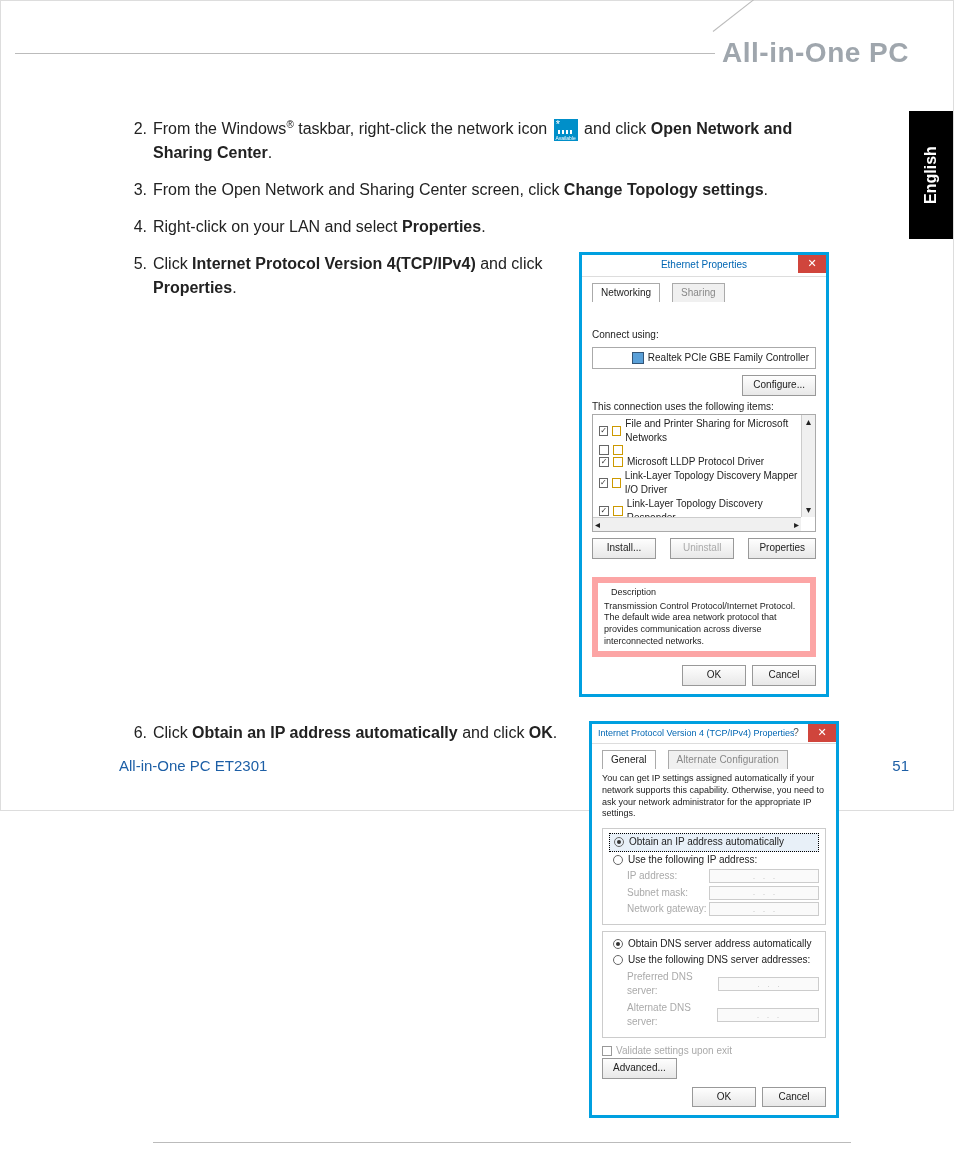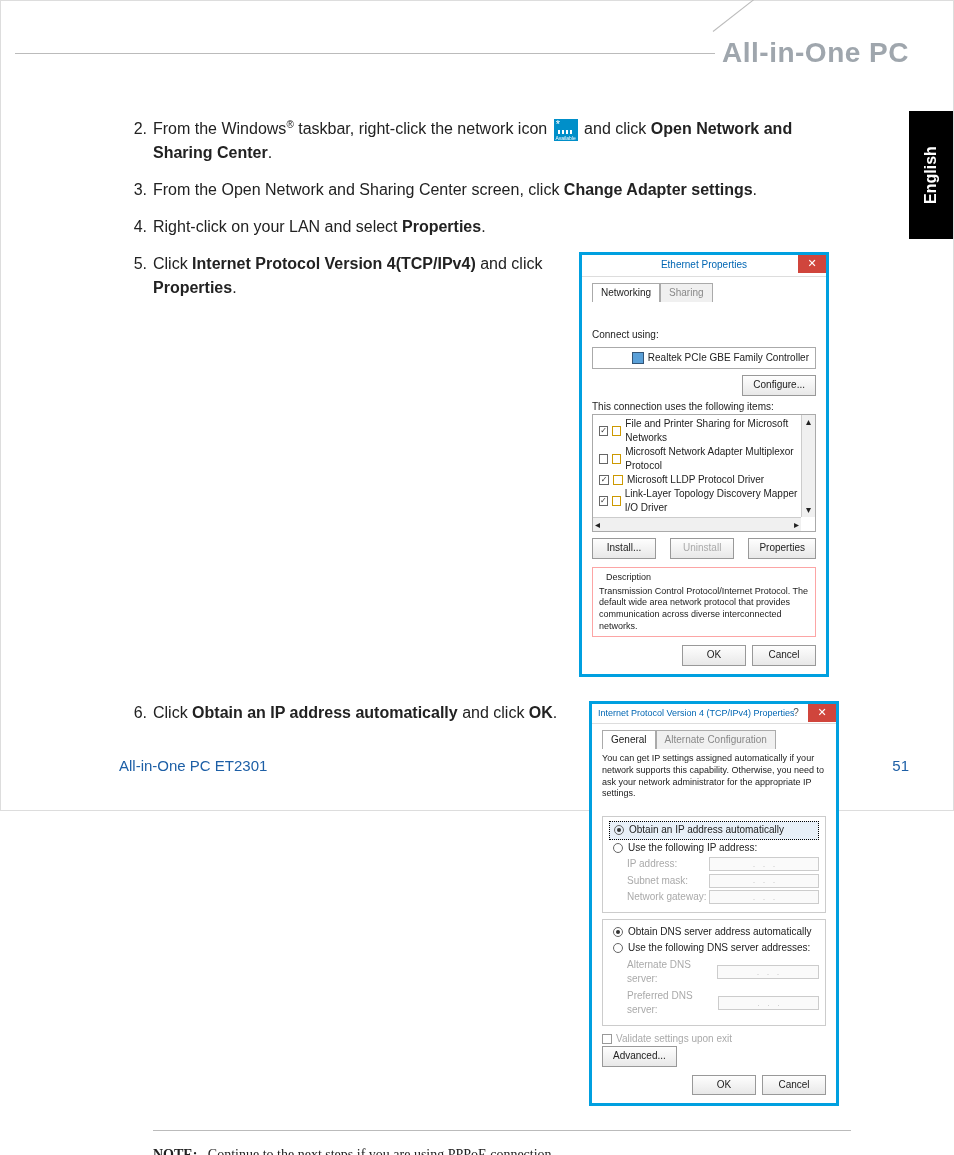--- a/index.html
+++ b/index.html
@@ -19,39 +19,39 @@
   .net-icon::before { content:"*"; position:absolute; top:-2px; left:2px; color:#fff; font-size:11px; }
   .net-icon .lbl { position:absolute; bottom:0; left:0; right:0; font-size:5px; color:#fff; text-align:center; line-height:6px;}
   .row5 { display:flex; align-items:flex-start; gap:18px; margin-bottom:24px;}
   .row6 { display:flex; align-items:flex-start; gap:18px; margin-bottom:24px;}
   .row5 .step, .row6 .step { flex:1; margin-bottom:0;}
   .dialog { border: 3px solid #00a0e0; background:#fff; font-size:10px; font-family: Tahoma, Arial, sans-serif; color:#222; }
   .dlg-title { background:#fff; padding:3px 6px; display:flex; align-items:flex-end; justify-content:center; position:relative; color:#0066b3; border-bottom:1px solid #ddd;}
   .dlg-title .closebtn { position:absolute; right:0; top:0; width:28px; height:18px; background:#d0453c; color:#fff; display:flex; align-items:center; justify-content:center; font-size:11px;}
   .dlg-title .helpbtn { position:absolute; right:30px; top:0; width:20px; height:18px; color:#555; display:flex; align-items:center; justify-content:center;}
   .dlg-body { padding:6px 10px 8px; }
-  .tabbar { display:flex; gap:0; font-size:10px; margin-bottom:4px;}
+  .tabbar { display:flex; gap:12px; font-size:10px; margin-bottom:4px;}
   .tab { border:1px solid #aaa; border-bottom:none; padding:2px 8px; background:#fff; }
   .tab.inactive { background:#f0f0f0; color:#888;}
   .connect-box { border:1px solid #aaa; padding:3px 6px; margin:4px 0 6px; display:flex; align-items:center; gap:4px;justify-content:flex-end;}
   .adapter-icon { width:12px; height:12px; display:inline-block; background:#5aa0d8; border:1px solid #357; }
   .btn { border:1px solid #999; background:linear-gradient(#fefefe,#e8e8e8); padding:2px 10px; font-size:10px; min-width:64px; text-align:center; display:inline-block;}
   .btn.disabled { color:#aaa;}
   .right { text-align:right; }
   .items-box { border:1px solid #aaa; padding:2px 0; height:118px; position:relative; overflow:hidden;}
   .items-box .scroll { position:absolute; right:0; top:0; bottom:14px; width:14px; background:#f0f0f0; border-left:1px solid #ccc; display:flex; flex-direction:column; justify-content:space-between; align-items:center;}
   .items-box .hscroll { position:absolute; left:0; right:14px; bottom:0; height:14px; background:#f0f0f0; border-top:1px solid #ccc; display:flex; justify-content:space-between; align-items:center; padding:0 2px;}
   .item-row { display:flex; align-items:center; gap:4px; padding:0 4px 0 6px; line-height:14px;}
   .chk { width:10px; height:10px; border:1px solid #666; display:inline-flex; align-items:center; justify-content:center; font-size:8px; color:#333;}
   .proto-icon { width:10px; height:10px; display:inline-block; border:1px solid #c90;}
-  .desc-box { border:1px solid #fca5a5; padding:4px 6px; margin-top:8px; font-size:9px; line-height:1.3;}
+  .desc-box { border:6px solid #fca5a5; padding:4px 6px; margin-top:18px; font-size:9px; line-height:1.3;}
   .dlg-footer { display:flex; justify-content:flex-end; gap:6px; margin-top:8px;}
   .btn-row { display:flex; gap:8px; margin-top:6px; justify-content:space-between;}
   
-  .info-text { font-size:9px; line-height:1.3; margin:4px 0 16px;}
+  .info-text { font-size:9px; line-height:1.3; margin:4px 0 8px;}
   .radio { width:10px; height:10px; border:1px solid #666; border-radius:50%; display:inline-flex; align-items:center; justify-content:center;}
   .radio.on::after { content:""; width:4px; height:4px; background:#333; border-radius:50%;}
   .opt-row { display:flex; align-items:center; gap:5px; padding:1px 0 1px 4px; font-size:10px;}
   .opt-row.sel { border:1px dotted #000; background:#e8f0f8;}
   .field-row { display:flex; align-items:center; justify-content:space-between; padding:1px 0 1px 18px; color:#aaa;}
   .ip-box { border:1px solid #ccc; width:110px; height:14px; display:flex; align-items:center; justify-content:center; gap:12px; color:#ccc; font-size:9px; background:#fafafa;}
   .group { border:1px solid #ccc; padding:4px 6px 6px; margin:2px 0 6px;}
   .chk-plain { width:10px; height:10px; border:1px solid #999; display:inline-block;}
   .note-rule { border-top:1px solid #bbb; margin:18px 0 10px;}
   .note-block { font-size:14px; padding:4px 0 10px; border-bottom:1px solid #bbb;font-family:Liberation Serif, serif;}
@@ -76,21 +76,21 @@
     <div class="step-body">
       <span>From the Windows</span><sup style="font-size:10px;">®</sup><span> taskbar, right-click the network icon </span>
       <span class="net-icon"><span class="lbl">Available</span></span>
       <span> and click </span><b>Open Network and Sharing Center</b><span>.</span>
     </div>
   </div>
 
   <div class="step">
     <div class="step-num">3.</div>
     <div class="step-body">
-      <span>From the Open Network and Sharing Center screen, click </span><b>Change Adapter settings</b><span>.</span>
+      <span>From the Open Network and Sharing Center screen, click </span><b>Change Topology settings</b><span>.</span>
     </div>
   </div>
 
   <div class="step">
     <div class="step-num">4.</div>
     <div class="step-body">
       <span>Right-click on your LAN and select </span><b>Properties</b><span>.</span>
     </div>
   </div>
 
@@ -122,21 +122,20 @@
         <div class="items-box">
           <div id="items-inner">
                 <div class="item-row">
                   <span class="chk">✓</span>
                   <span class="proto-icon"></span>
                   <span class="txt">File and Printer Sharing for Microsoft Networks</span>
                 </div>
                 <div class="item-row">
                   <span class="chk"></span>
                   <span class="proto-icon"></span>
-                  <span class="txt">Microsoft Network Adapter Multiplexor Protocol</span>
                 </div>
                 <div class="item-row">
                   <span class="chk">✓</span>
                   <span class="proto-icon"></span>
                   <span class="txt">Microsoft LLDP Protocol Driver</span>
                 </div>
                 <div class="item-row">
                   <span class="chk">✓</span>
                   <span class="proto-icon"></span>
                   <span class="txt">Link-Layer Topology Discovery Mapper I/O Driver</span>
@@ -220,25 +219,25 @@
         <div class="group">
           <div class="opt-row">
                 <span class="radio on"></span>
                 <span>Obtain DNS server address automatically</span>
               </div>
           <div class="opt-row">
                 <span class="radio"></span>
                 <span>Use the following DNS server addresses:</span>
               </div>
           <div class="field-row">
+                <span>Preferred DNS server:</span>
+                <span class="ip-box">. &nbsp; . &nbsp; .</span>
+              </div>
+          <div class="field-row">
                 <span>Alternate DNS server:</span>
-                <span class="ip-box">. &nbsp; . &nbsp; .</span>
-              </div>
-          <div class="field-row">
-                <span>Preferred DNS server:</span>
                 <span class="ip-box">. &nbsp; . &nbsp; .</span>
               </div>
         </div>
 
         <div style="display:flex; justify-content:space-between; align-items:flex-start; margin-top:4px;flex-direction:column;">
           <span style="display:flex; align-items:center; gap:4px; color:#aaa;">
                 <span class="chk-plain"></span>
                 <span>Validate settings upon exit</span>
               </span>
           <span class="btn">Advanced...</span>

